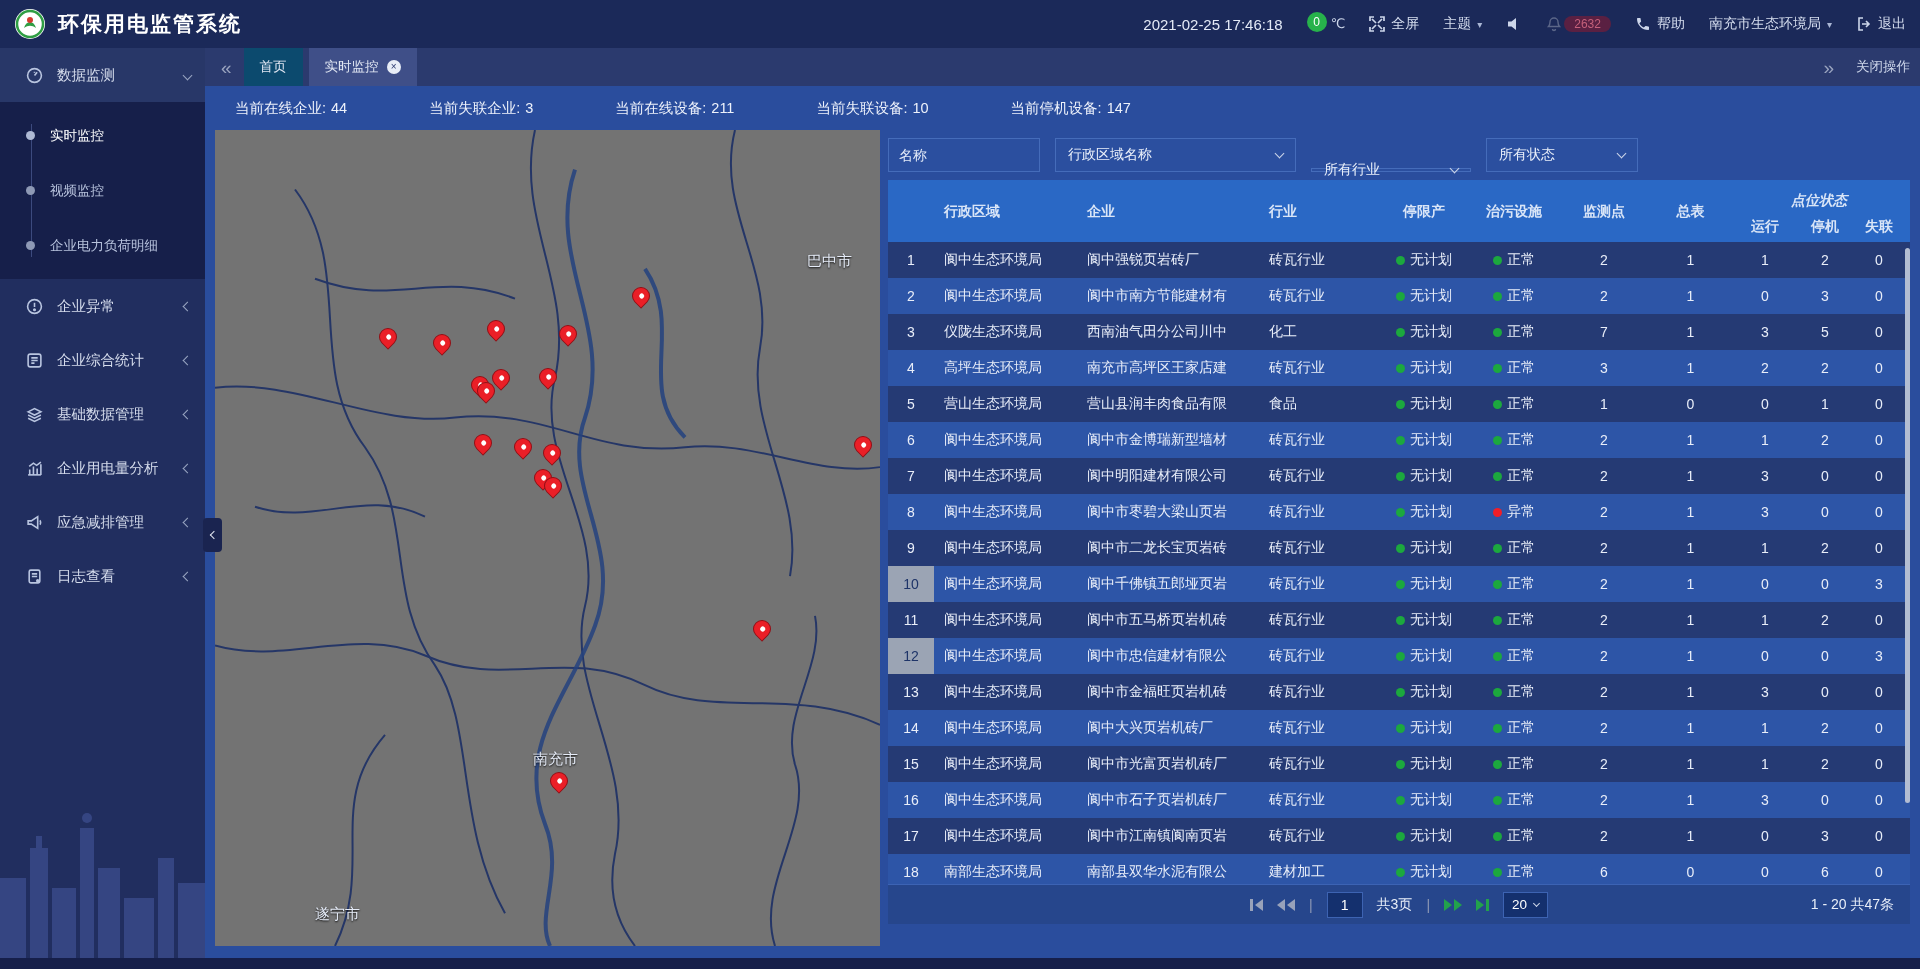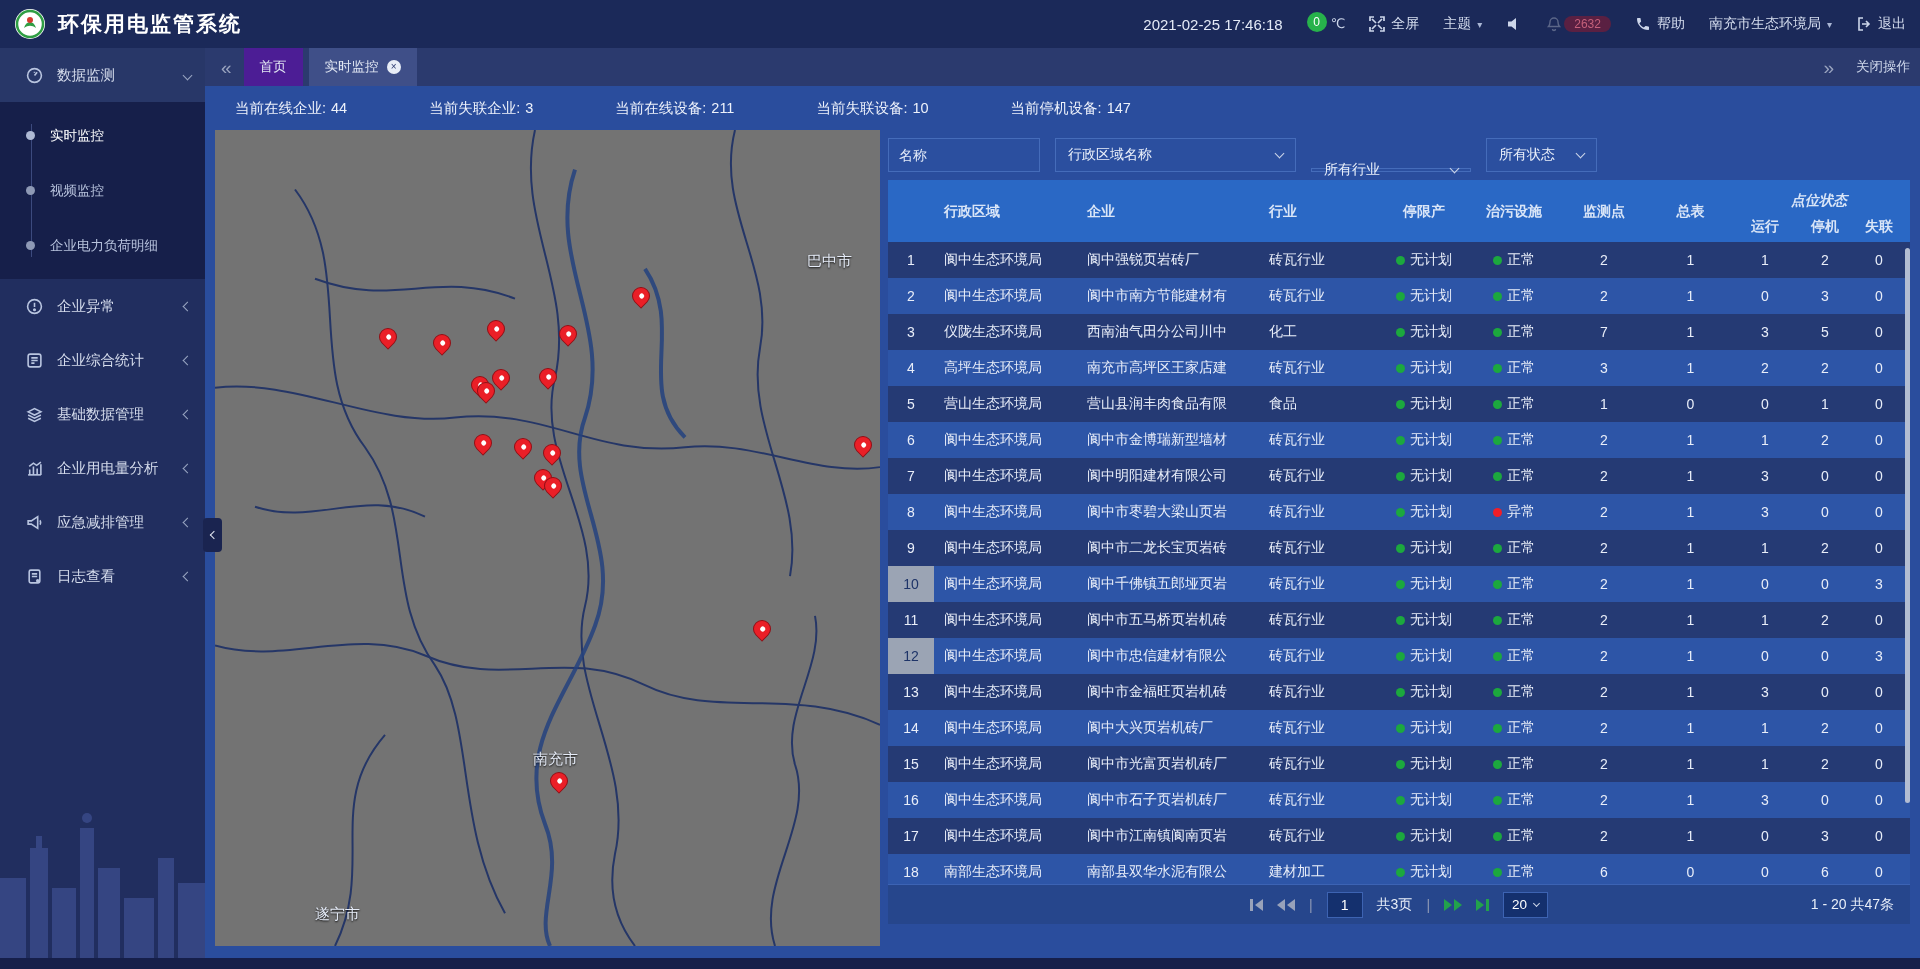--- a/index.html
+++ b/index.html
@@ -42,21 +42,21 @@
     color:#b8c3dd; font-size:13.5px; cursor:pointer; position:relative; }
   .sub-dot { width:9px; height:9px; border-radius:50%; background:#8e99b5; z-index:1; }
   .sub-item.active { color:#ffffff; }
   .sub-item.active .sub-dot { background:#aeb9d4; }
   .skyline { position:absolute; bottom:0; left:0; width:205px; height:170px; opacity:.5; }
 
   
   .content { flex:1 1 auto; display:flex; flex-direction:column; background:#2a4d9d; min-width:0; position:relative; }
   .tabbar { height:38px; flex:0 0 38px; background:#2b3a6e; display:flex; align-items:center; padding:0 10px; gap:6px; }
   .tab-nav { color:#9aa4bf; font-size:19px; padding:0 6px; cursor:pointer; line-height:1; }
-  .tab { height:38px; display:flex; align-items:center; gap:8px; padding:0 16px; background:#4c1d95;
+  .tab { height:38px; display:flex; align-items:center; gap:8px; padding:0 16px; background:#0c4a6e;
     color:#e0e6f2; font-size:13.5px; cursor:pointer; }
   .tab.active { background:#3f4f88; }
   .tab-close { width:14px; height:14px; border-radius:50%; background:#e8edf7; color:#2b3a70;
     font-size:10px; line-height:14px; text-align:center; display:inline-block; }
   .tab-right { margin-left:auto; display:flex; align-items:center; gap:16px; color:#cdd6ea; font-size:13.5px; }
   .close-ops { cursor:pointer; }
 
   .statsbar { height:44px; flex:0 0 44px; display:flex; align-items:center; gap:82px; padding-left:30px;
     color:#eef2fb; font-size:14.5px; }
   .stat-item { white-space:nowrap; }
@@ -79,21 +79,21 @@
 
   
   .right-panel { flex:1 1 auto; display:flex; flex-direction:column; min-width:0; padding:8px 0 22px 0; }
   .filter-row { display:flex; gap:15px; height:34px; flex:0 0 34px; margin-bottom:8px; }
   .f-input { width:152px; background:#2b4f9f; border:1px solid #456cba; color:#eaf0fa; font-size:14px;
     padding:0 10px; outline:none; font-family:inherit; }
   .f-input::placeholder { color:#e2eaf8; opacity:1; }
   .f-select { background:#2b4f9f; border:1px solid #456cba; color:#eaf0fa; font-size:14px;
     display:flex; align-items:center; padding:0 12px; gap:10px; cursor:pointer; }
   .f-select .chev { border-color:#cdd6ea; margin-left:auto; margin-top:-3px; }
-  .f-region { width:241px; } .f-industry { width:160px;margin-top:30px; } .f-status { width:111px; }
+  .f-region { width:241px; } .f-industry { width:160px;margin-top:30px; } .f-status { width:152px; }
 
   .table { flex:1 1 auto; position:relative; overflow:hidden; display:flex; flex-direction:column; min-height:0; }
   .grid-cols { display:grid; grid-template-columns:46px 143px 182px 120px 90px 90px 90px 83px 66px 54px 54px; }
   .thead { background:#2a68c5; color:#d9e5f7; font-size:14px; font-weight:bold; flex:0 0 62px;
     grid-template-rows:30px 30px; padding-top:2px; }
   .th { grid-row:1 / 3; align-self:center; padding-left:10px; }
   .th.center { text-align:center; padding-left:0; }
   .th-group { grid-column:9 / 12; grid-row:1; text-align:center; font-style:italic; align-self:end; padding-bottom:2px; }
   .th-sub { grid-row:2; text-align:center; align-self:center; }
   .tbody { flex:1 1 auto; overflow:hidden; }

